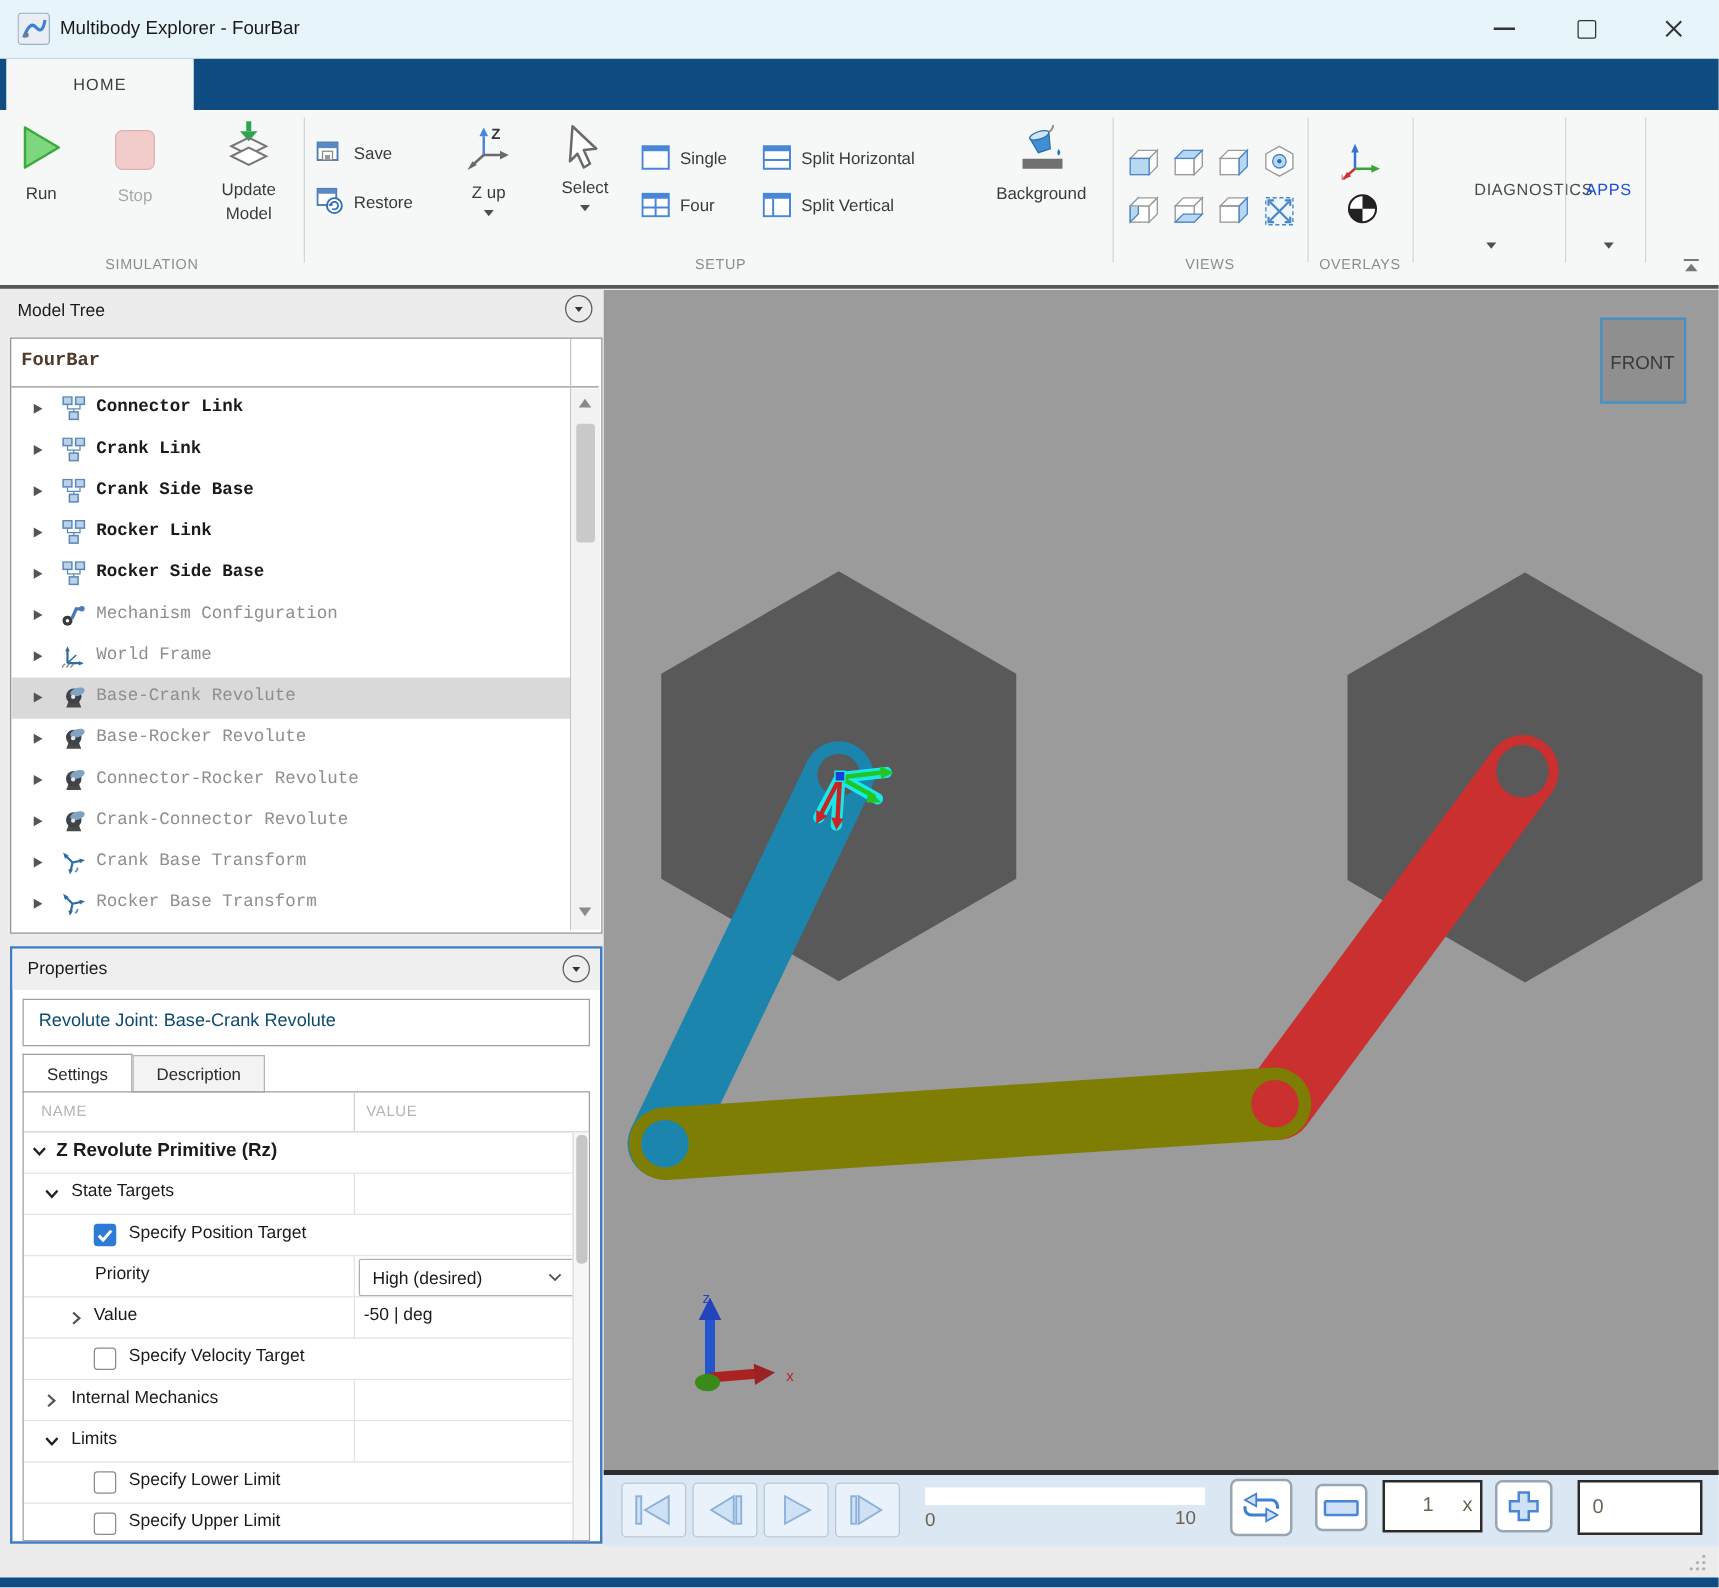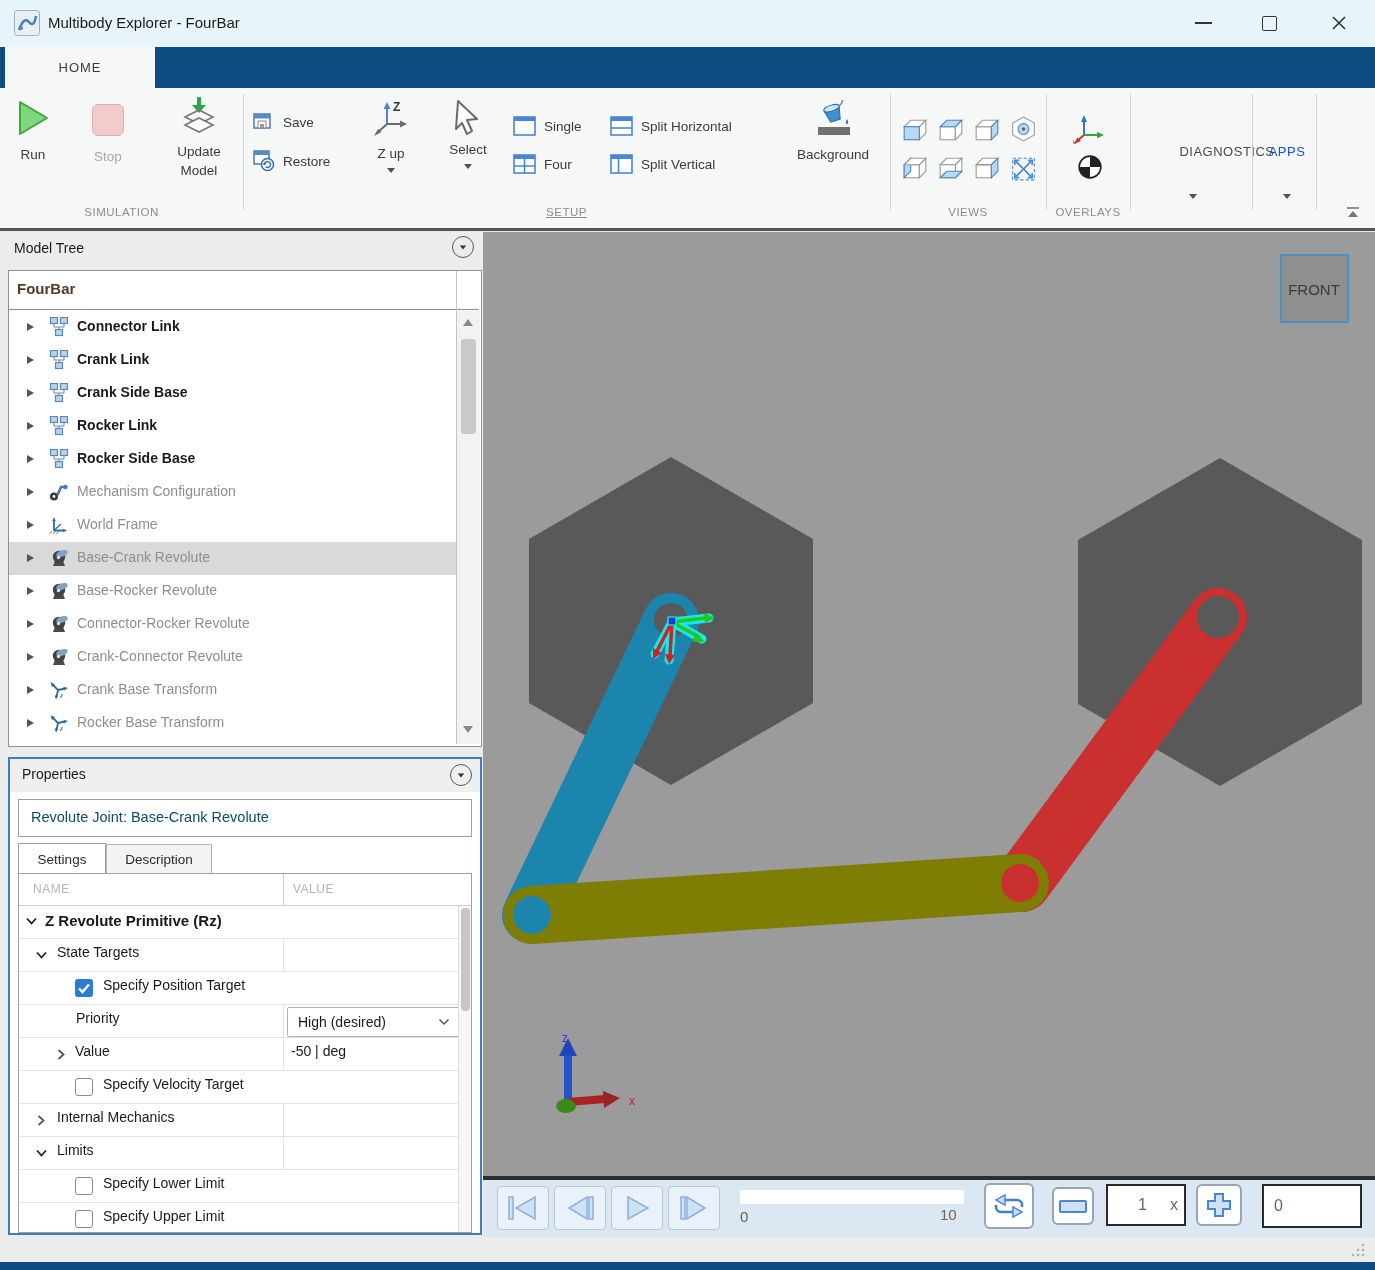--- a/index.html
+++ b/index.html
@@ -20,21 +20,21 @@
   .seclabel{top:206px;font-size:11.5px;color:#8c8c8c;text-align:center;letter-spacing:0.5px;}
   .rib-col{display:flex;flex-direction:column;align-items:center;}
   .rib-lbl{font-size:13.5px;color:#3a3a3a;white-space:nowrap;}
   .rib-lbl.disabled{color:#a8a8a8;}
   .rib-row{display:flex;align-items:center;gap:8px;}
   .caret{width:0;height:0;border-left:4.5px solid transparent;border-right:4.5px solid transparent;border-top:5px solid #4f4f4f;}
   .bigbtn{cursor:default;}
   
   .panel-h-text{font-size:14px;color:#1a1a1a;}
   .circ-caret{width:20px;height:20px;border:1.2px solid #5a5a5a;border-radius:50%;display:flex;align-items:center;justify-content:center;background:transparent;}
-  .tree-box{left:8px;top:270px;width:472px;height:475px;background:#fff;border:1px solid #919191;}
+  .tree-box{left:8px;top:270px;width:472px;height:475px;background:#fff;border:1px solid #919191;font-family:Liberation Mono, monospace;}
   .fourbar-row{left:0;top:0;width:470px;height:38px;border-bottom:1px solid #919191;}
   .fourbar-txt{left:8px;top:9px;font-size:15px;font-weight:bold;color:#503a28;}
   .ti{left:0;width:447px;height:33px;}
   .ti.selected{background:var(--selection-gray,#d9d9d9);}
   .tri{left:18px;top:12px;width:0;height:0;border-left:7px solid #555;border-top:4.5px solid transparent;border-bottom:4.5px solid transparent;}
   .ticon{left:40px;top:6px;width:20px;height:20px;}
   .tlabel{left:68px;top:7px;font-size:14px;color:#8e8e8e;white-space:nowrap;}
   .tlabel.b{font-weight:bold;color:#1a1a1a;}
   .tree-vdiv{left:447px;top:0;width:1px;height:473px;background:#c4c4c4;}
   .tree-scroll{left:448px;top:40px;width:23px;height:433px;background:#f2f2f2;}
@@ -206,21 +206,21 @@
       <g transform="rotate(-18 23 13)">
         <path d="M15 8 L31 8 L28 21 L18 21 Z" fill="#3f8fd4" stroke="#2a6da8"></path>
         <ellipse cx="23" cy="8" rx="8" ry="3" fill="#cfe4f5" stroke="#2a6da8"></ellipse>
         <path d="M31 8 Q37 6 36 1" fill="none" stroke="#8a8a8a" stroke-width="1.5"></path>
       </g>
       <path d="M37 19 q2.5 3.5 0 5.5 q-2.5 -2 0 -5.5" fill="#2f7fc4"></path>
     </svg>
     <div class="rib-lbl" style="margin-top:7px;">Background</div>
   </div>
   <div class="abs rsep" style="left:890px;"></div>
-  <div class="abs seclabel" style="left:243px;width:647px;text-decoration:underline;">SETUP</div>
+  <div class="abs seclabel" style="left:253px;width:647px;">SETUP</div>
 
   <svg class="abs" style="left:902px;top:118px;" width="26" height="24" viewBox="0 0 24 22">
     <path d="M2 8 L8 2 H22 L16 8 Z" fill="#fff" stroke="#9a9a9a"></path>
       <path d="M16 8 L22 2 V14 L16 20 Z" fill="#fff" stroke="#9a9a9a"></path>
       <rect x="2" y="8" width="14" height="12" fill="#b8d8f0" stroke="#4a86c8"></rect>
   </svg>
   <svg class="abs" style="left:938px;top:118px;" width="26" height="24" viewBox="0 0 24 22">
     <rect x="2" y="8" width="14" height="12" fill="#fff" stroke="#9a9a9a"></rect>
       <path d="M16 8 L22 2 V14 L16 20 Z" fill="#fff" stroke="#9a9a9a"></path>
       <path d="M2 8 L8 2 H22 L16 8 Z" fill="#b8d8f0" stroke="#4a86c8"></path>

